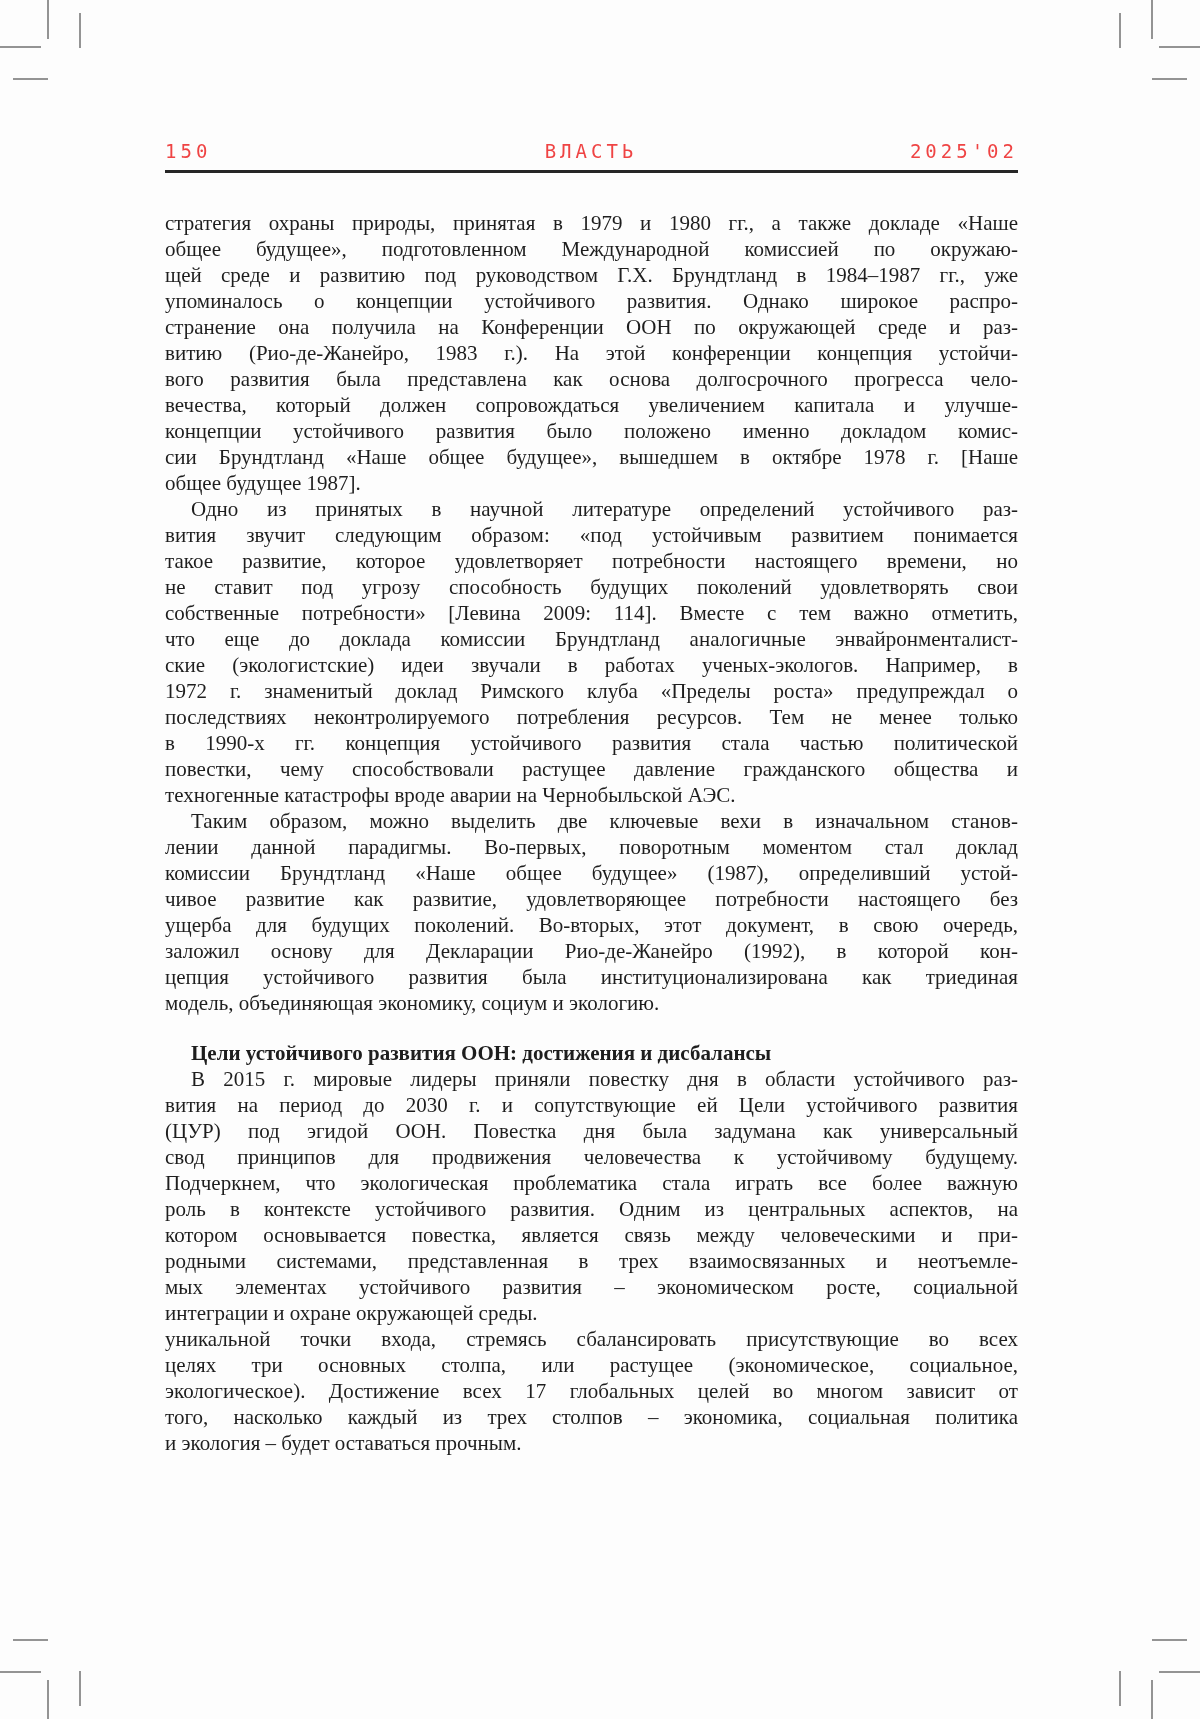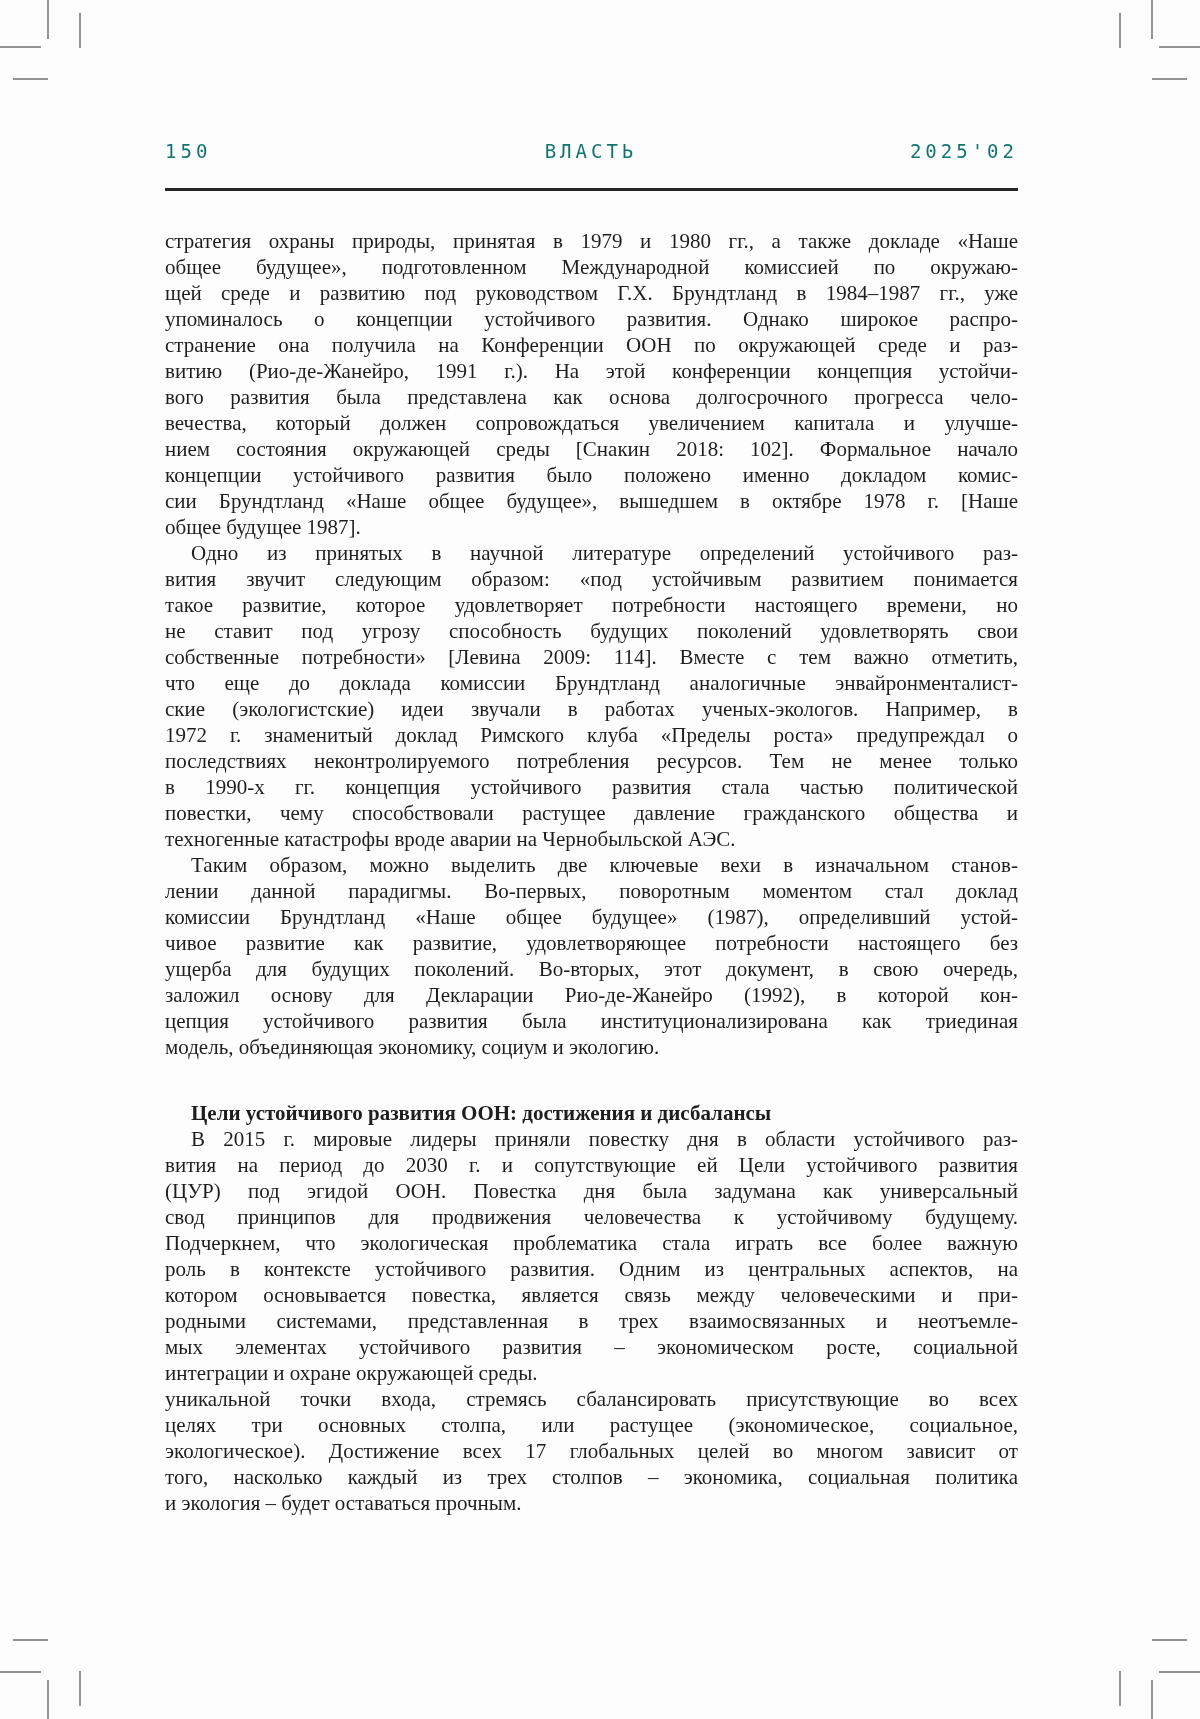--- a/index.html
+++ b/index.html
@@ -23,22 +23,22 @@
     width:853px;
   }
   .running-header{
     position:relative;
     display:flex;
     justify-content:space-between;
     align-items:baseline;
     font-family:"DejaVu Sans Mono", monospace;
     font-size:19px;
     letter-spacing:4px;
-    color:#0f766e;
-    padding-bottom:26px;
+    color:#ef4444;
+    padding-bottom:8px;
     border-bottom:3px solid #262626;
   }
   .running-header .center{
     position:absolute;
     left:0;right:1px;
     text-align:center;
   }
   .article{
     margin-top:37px;
     font-size:21px;
@@ -50,21 +50,21 @@
     white-space:normal;
   }
   .line.last{
     text-align-last:left;
   }
   .line.indent{
     padding-left:26px;
   }
   .heading{
     font-weight:bold;
-    margin-top:40px;
+    margin-top:24px;
     padding-left:26px;
     text-align:left;
   }
 </style>
 </head>
 <body>
 
 <div class="page">
 
   <div class="mark" style="left:47px;top:0;width:2px;height:39px;"></div>
@@ -95,24 +95,23 @@
       <span>2025'02</span>
     </header>
 
     <main class="article" id="article-root">
         <div>
           <div class="line">стратегия охраны природы, принятая в 1979 и 1980 гг., а также докладе «Наше</div>
           <div class="line">общее будущее», подготовленном Международной комиссией по окружаю-</div>
           <div class="line">щей среде и развитию под руководством Г.Х. Брундтланд в 1984–1987 гг., уже</div>
           <div class="line">упоминалось о концепции устойчивого развития. Однако широкое распро-</div>
           <div class="line">странение она получила на Конференции ООН по окружающей среде и раз-</div>
-          <div class="line">витию (Рио-де-Жанейро, 1991 г.). На этой конференции концепция устойчи-</div>
+          <div class="line">витию (Рио-де-Жанейро, 1983 г.). На этой конференции концепция устойчи-</div>
           <div class="line">вого развития была представлена как основа долгосрочного прогресса чело-</div>
           <div class="line">вечества, который должен сопровождаться увеличением капитала и улучше-</div>
-          <div class="line">нием состояния окружающей среды [Снакин 2018: 102]. Формальное начало</div>
           <div class="line">концепции устойчивого развития было положено именно докладом комис-</div>
           <div class="line">сии Брундтланд «Наше общее будущее», вышедшем в октябре 1978 г. [Наше</div>
           <div class="line last">общее будущее 1987].</div>
         </div>
         <div>
           <div class="line indent">Одно из принятых в научной литературе определений устойчивого раз-</div>
           <div class="line">вития звучит следующим образом: «под устойчивым развитием понимается</div>
           <div class="line">такое развитие, которое удовлетворяет потребности настоящего времени, но</div>
           <div class="line">не ставит под угрозу способность будущих поколений удовлетворять свои</div>
           <div class="line">собственные потребности» [Левина 2009: 114]. Вместе с тем важно отметить,</div>

